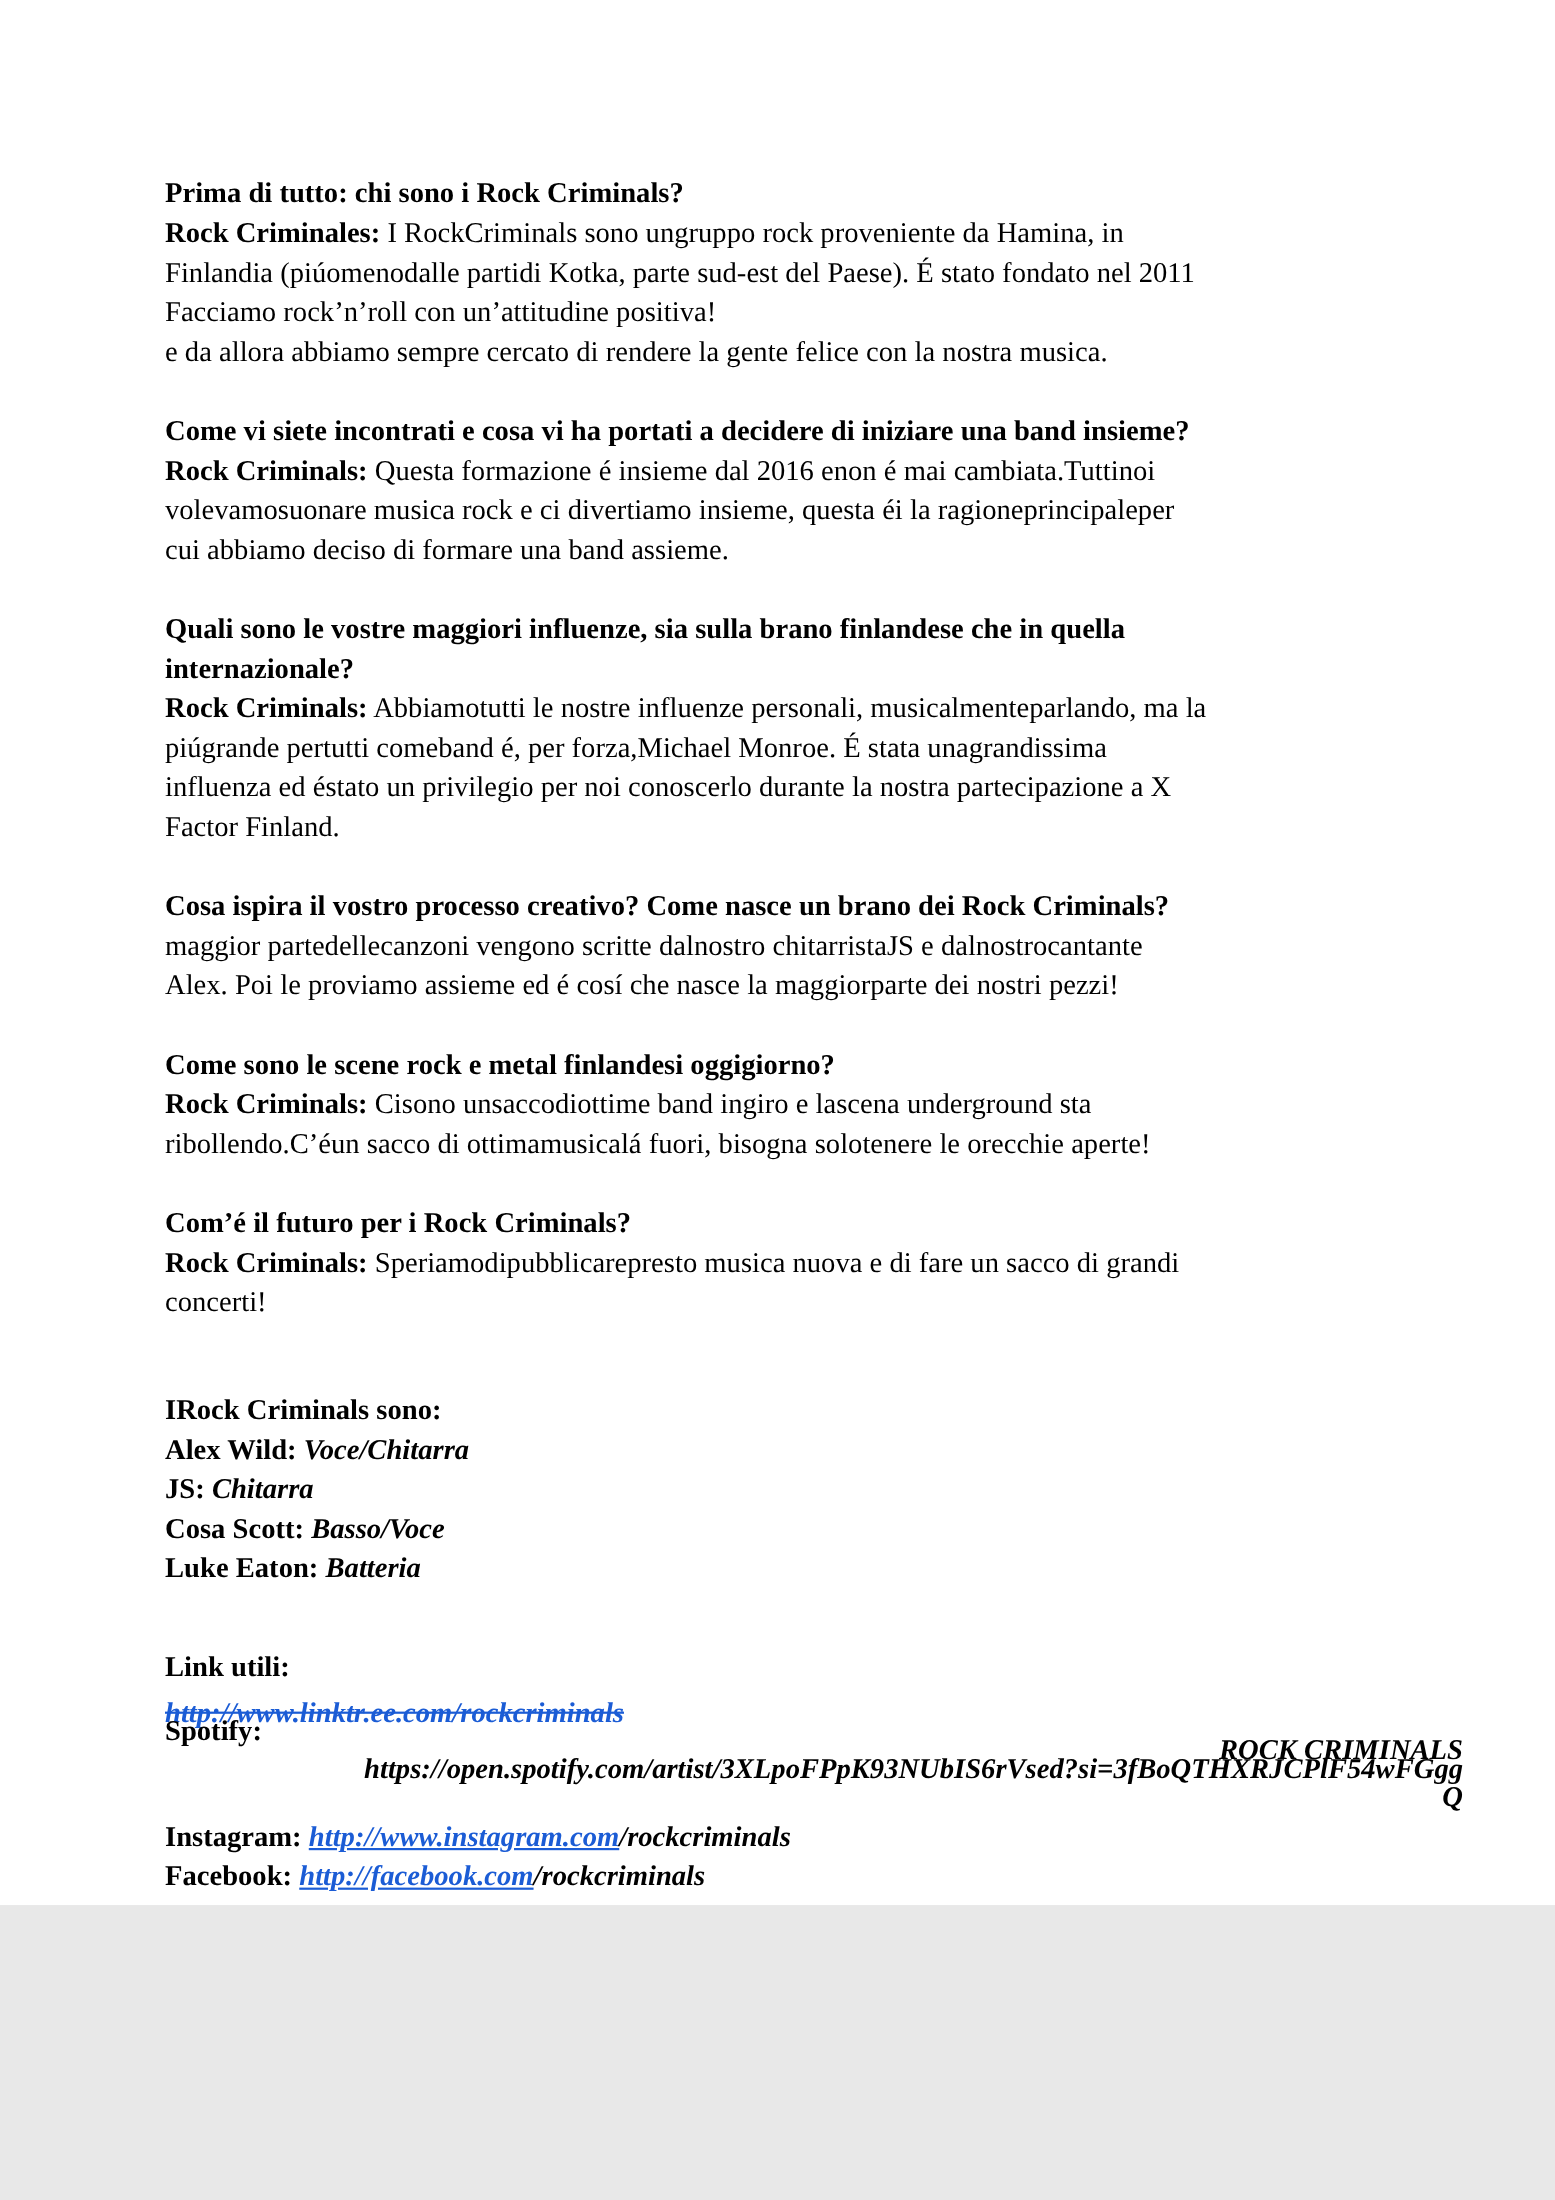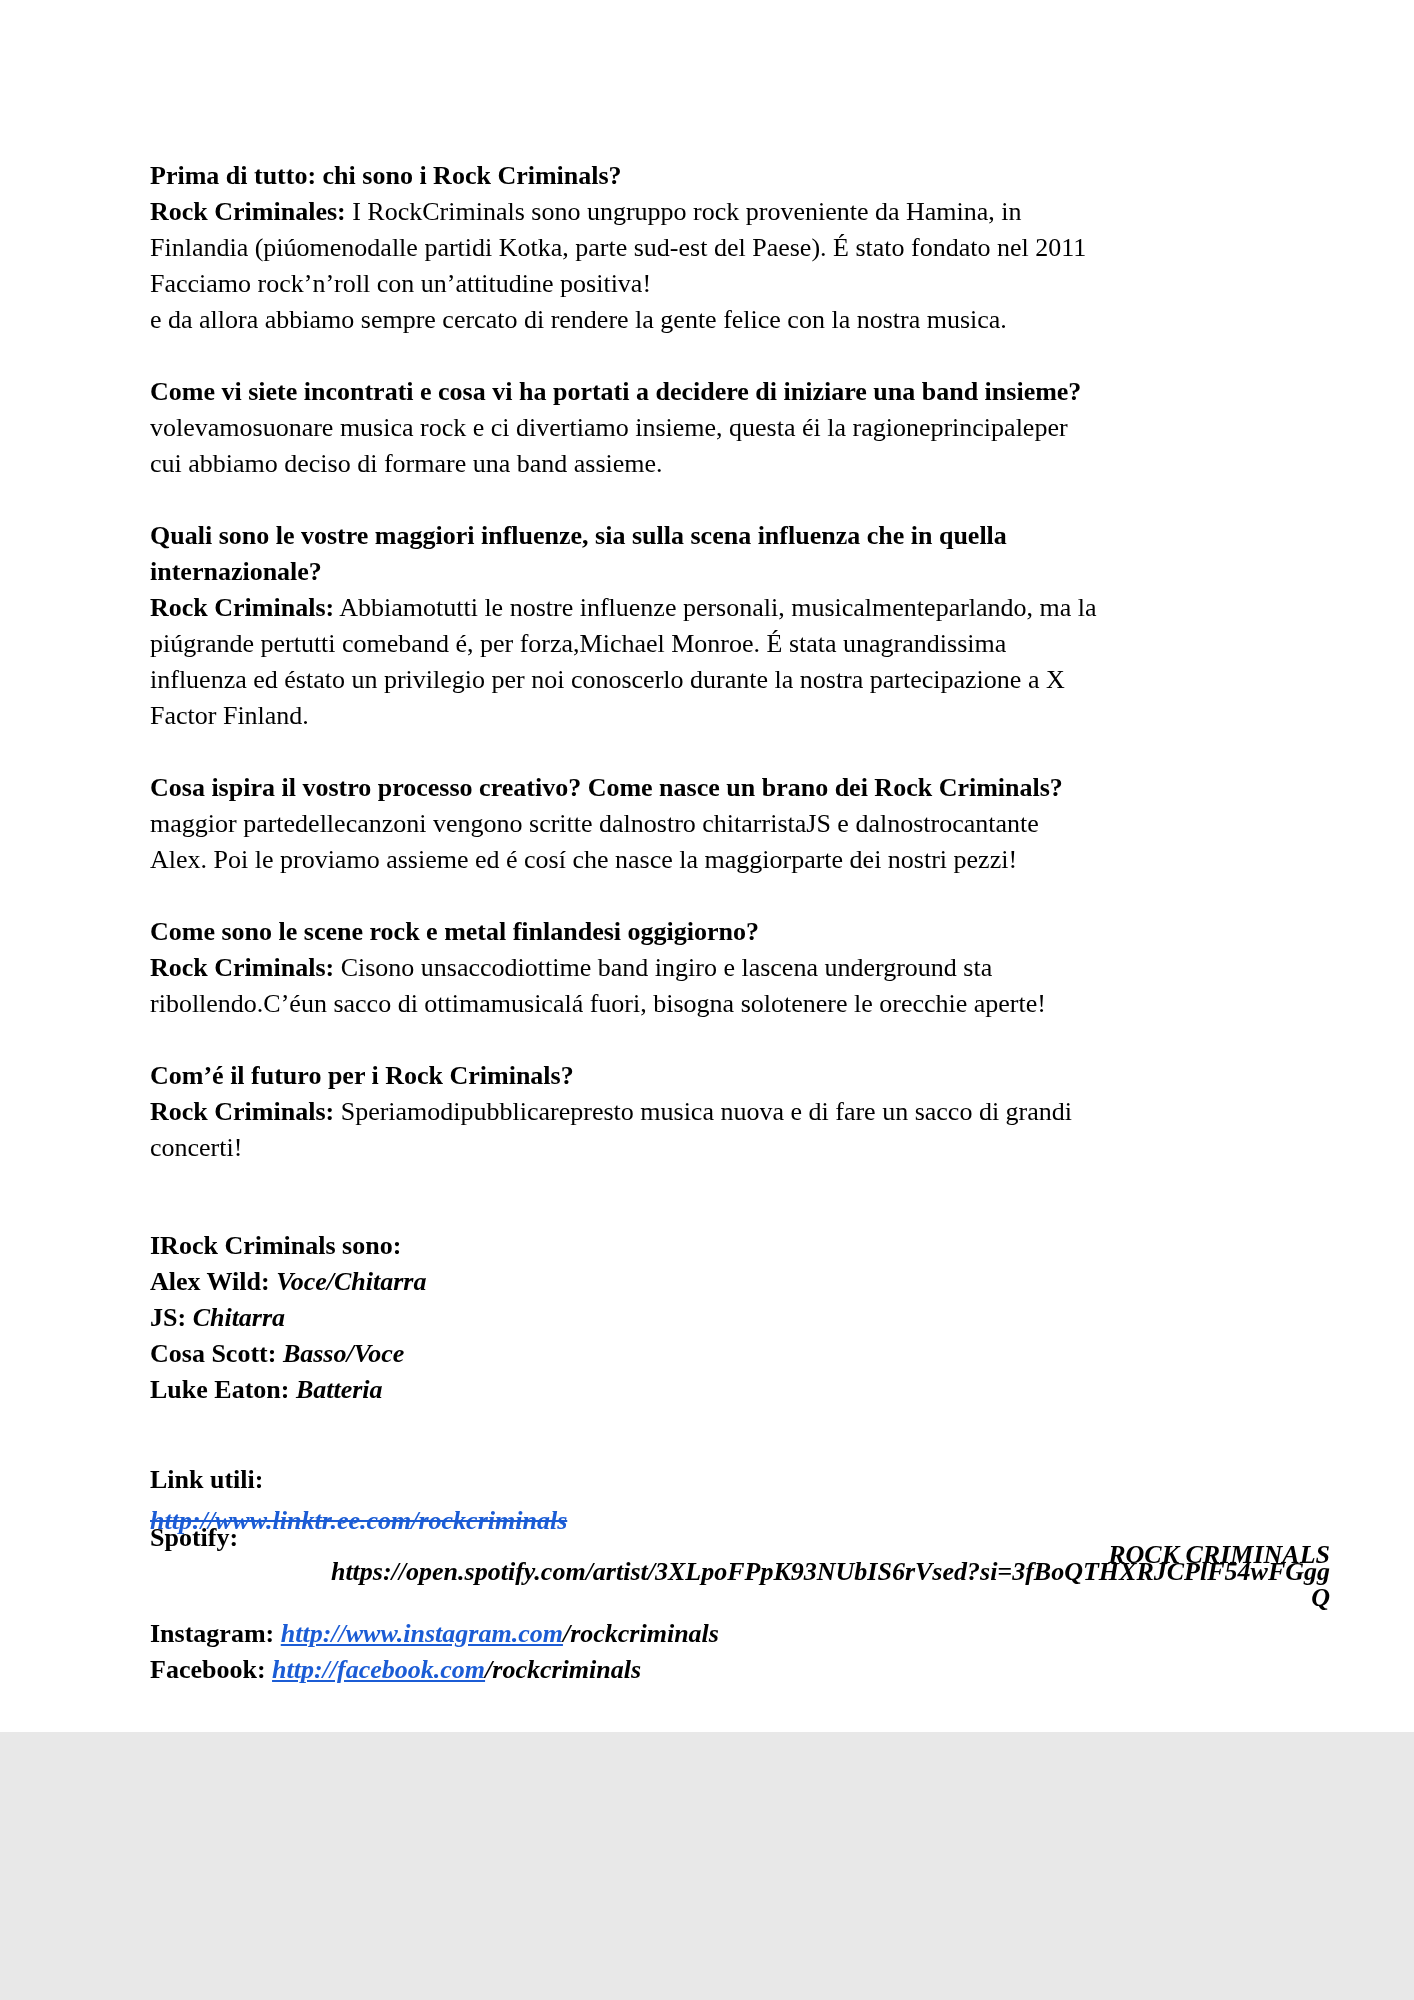--- a/index.html
+++ b/index.html
@@ -43,26 +43,27 @@
     <div class="para">
       <div class="line q">Prima di tutto: chi sono i Rock Criminals?</div>
       <div class="line"><b>Rock Criminales:</b><span> I RockCriminals sono ungruppo rock proveniente da Hamina, in</span></div>
       <div class="line">Finlandia (piúomenodalle partidi Kotka, parte sud-est del Paese). É stato fondato nel 2011</div>
       <div class="line">Facciamo rock’n’roll con un’attitudine positiva!</div>
       <div class="line">e da allora abbiamo sempre cercato di rendere la gente felice con la nostra musica.</div>
     </div>
 
     <div class="para">
       <div class="line q">Come vi siete incontrati e cosa vi ha portati a decidere di iniziare una band insieme?</div>
+      <div class="line"><b>Rock Criminals:</b><span> Questa formazione é insieme dal 2016 enon é mai cambiata.Tuttinoi</span></div>
       <div class="line">volevamosuonare musica rock e ci divertiamo insieme, questa éi la ragioneprincipaleper</div>
       <div class="line">cui abbiamo deciso di formare una band assieme.</div>
     </div>
 
     <div class="para">
-      <div class="line q">Quali sono le vostre maggiori influenze, sia sulla scena influenza che in quella</div>
+      <div class="line q">Quali sono le vostre maggiori influenze, sia sulla brano finlandese che in quella</div>
       <div class="line q">internazionale?</div>
       <div class="line"><b>Rock Criminals:</b><span> Abbiamotutti le nostre influenze personali, musicalmenteparlando, ma la</span></div>
       <div class="line">piúgrande pertutti comeband é, per forza,Michael Monroe. É stata unagrandissima</div>
       <div class="line">influenza ed éstato un privilegio per noi conoscerlo durante la nostra partecipazione a X</div>
       <div class="line">Factor Finland.</div>
     </div>
 
     <div class="para">
       <div class="line q">Cosa ispira il vostro processo creativo? Come nasce un brano dei Rock Criminals?</div>
       <div class="line">maggior partedellecanzoni vengono scritte dalnostro chitarristaJS e dalnostrocantante</div>

